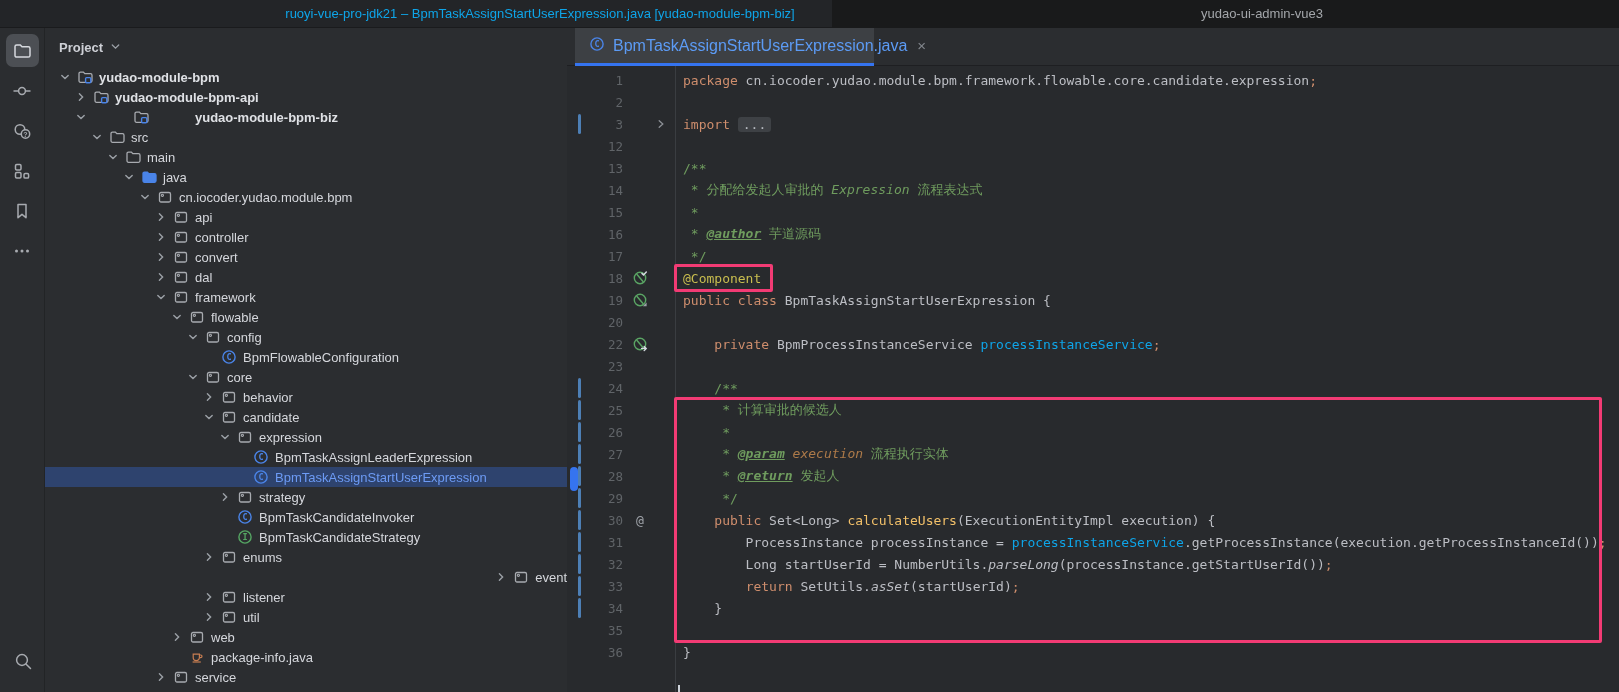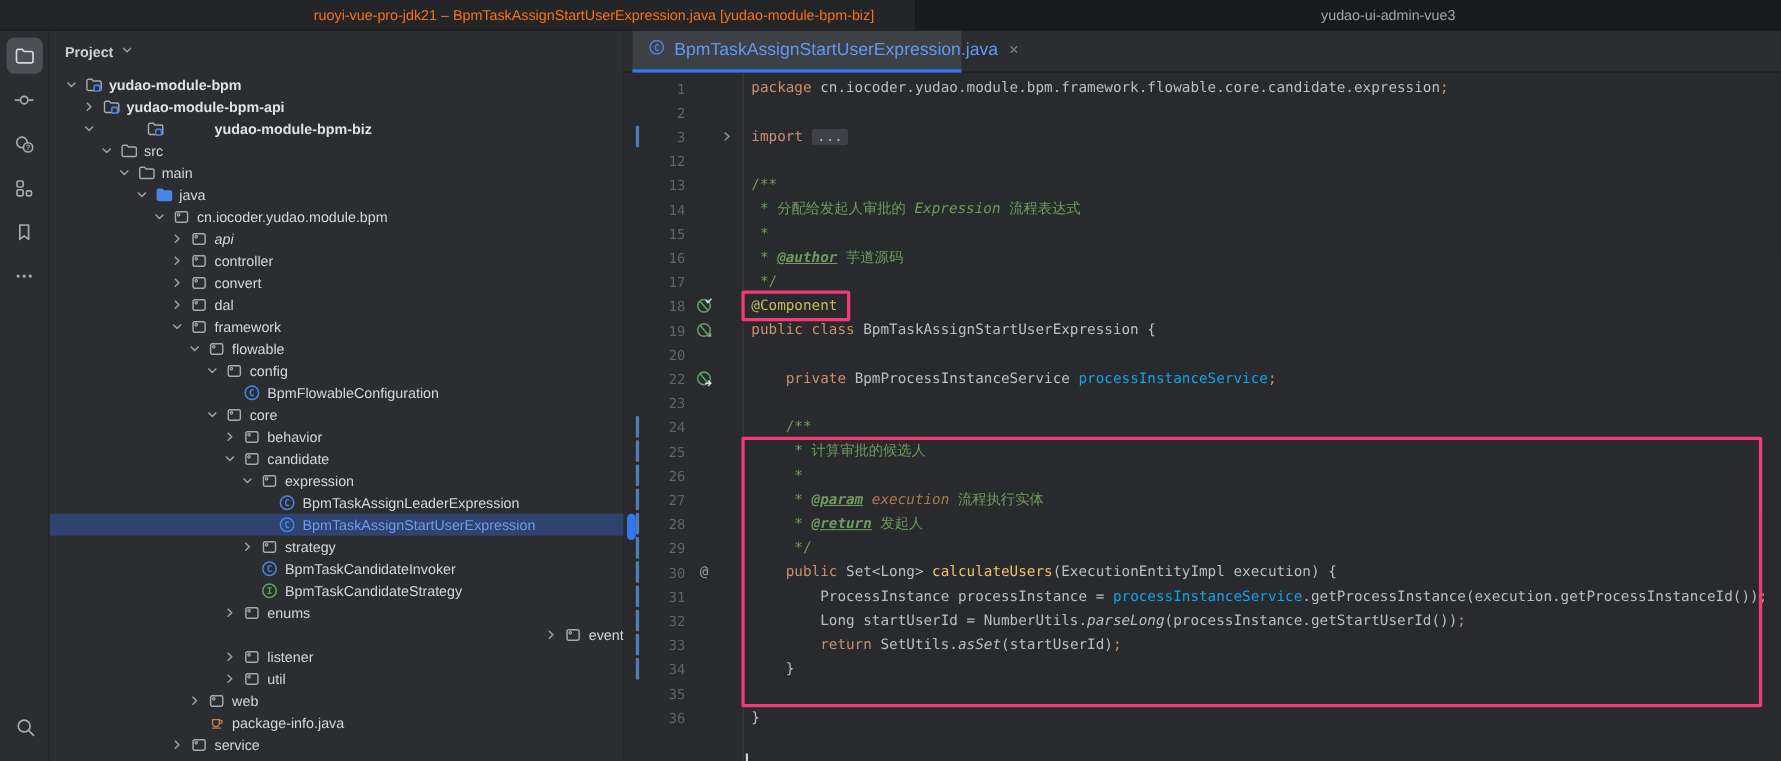--- a/index.html
+++ b/index.html
@@ -2,21 +2,21 @@
 <html><head>
 <meta charset="utf-8">
 <style>
   * { box-sizing: border-box; margin:0; padding:0; }
   html,body { width:1619px; height:692px; background:#1e1f22; overflow:hidden;
     font-family:"Liberation Sans", sans-serif; position:relative; }
 
   
   .tb-left { position:absolute; left:0; top:0; width:832px; height:28px; background:#232528; border-bottom:1px solid #1a1b1d; }
   .tb-left .txt { position:absolute; left:0; top:0; width:1080px; height:28px; line-height:27px; text-align:center;
-    color:#f97316; font-size:13px; white-space:nowrap; }
+    color:#0ea5e9; font-size:13px; white-space:nowrap; }
   .tb-right { position:absolute; left:832px; top:0; width:787px; height:28px; background:#191a1b; }
   .tb-right .txt { position:absolute; left:73px; top:0; width:714px; height:28px; line-height:27px; text-align:center;
     color:#a3a6aa; font-size:13px; }
 
   
   .activity { position:absolute; left:0; top:28px; width:45px; bottom:0; background:#2b2d30; border-right:1px solid #222426; }
   .act-btn { width:33px; height:33px; margin:6px auto 7px auto; border-radius:7px; display:flex; align-items:center; justify-content:center; }
   .act-btn.selected { background:#4c4f54; }
   .act-btn svg { display:block; }
   .act-bottom { position:absolute; bottom:8px; left:0; width:45px; }
@@ -227,21 +227,21 @@
           </svg>
         </span>
         <span class="tree-ico">
           <svg width="16" height="16" viewBox="0 0 16 16">
             <rect x="2.5" y="3.5" width="11" height="9.5" rx="1.5" fill="none" stroke="#a8abb0" stroke-width="1.3"></rect>
             <circle cx="5.4" cy="6.3" r="1.1" fill="none" stroke="#a8abb0" stroke-width="1.1"></circle>
           </svg>
         </span>
         <span class="lbl">cn.iocoder.yudao.module.bpm</span>
       </div>
-      <div class="tree-row" style="padding-left: 108px; font-style: italic;">
+      <div class="tree-row" style="padding-left: 108px;">
         <span class="tree-chev">
           <svg width="12" height="12" viewBox="0 0 12 12">
             <path d="M4.4 2.8 L7.6 6 L4.4 9.2" fill="none" stroke="#9ba0a6" stroke-width="1.4" stroke-linecap="round"></path>
           </svg>
         </span>
         <span class="tree-ico">
           <svg width="16" height="16" viewBox="0 0 16 16">
             <rect x="2.5" y="3.5" width="11" height="9.5" rx="1.5" fill="none" stroke="#a8abb0" stroke-width="1.3"></rect>
             <circle cx="5.4" cy="6.3" r="1.1" fill="none" stroke="#a8abb0" stroke-width="1.1"></circle>
           </svg>

